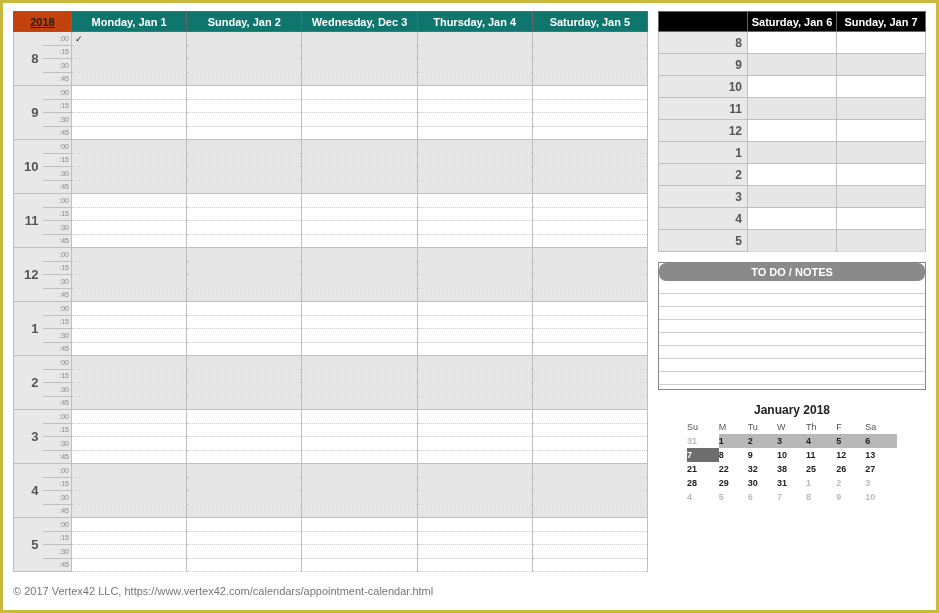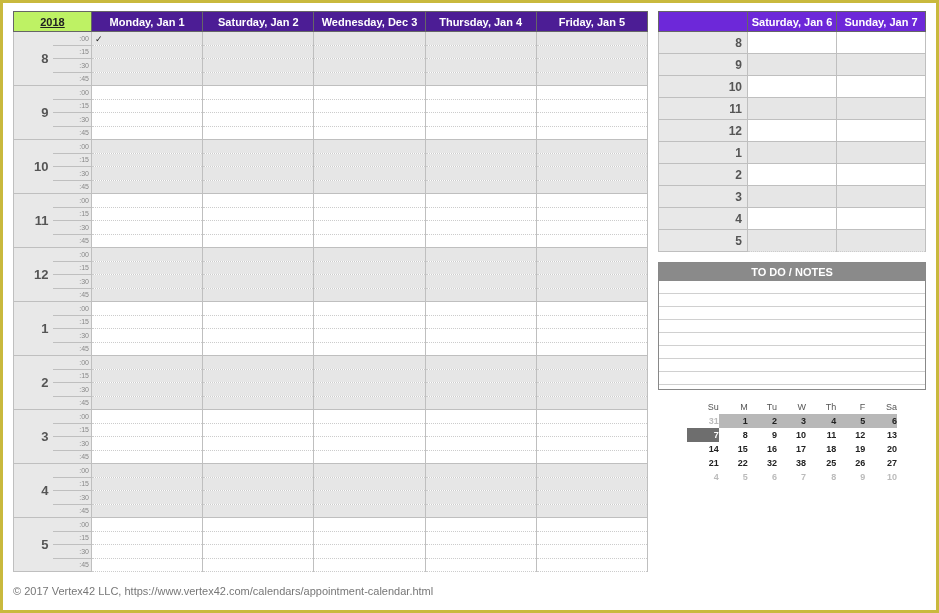--- a/index.html
+++ b/index.html
@@ -18,31 +18,31 @@
   .left-panel { flex: 0 0 635px; }
   .right-panel { flex: 1; display: flex; flex-direction: column; gap: 10px; }
 
   
   table.week {
     width: 100%;
     border-collapse: collapse;
     table-layout: fixed;
   }
   table.week th {
-    background: #4c1d95;
+    background: #0f766e;
     color: #fff;
     font-weight: bold;
     font-size: 11px;
     border: 1px solid #666;
     height: 20px;
   }
   table.week th.year {
-    background: #bef264;
+    background: #c2410c;
     color: #222;
-    width: 78px;
+    width: 58px;
     text-decoration: underline;
   }
   table.week td {
     border: 1px solid #bfbfbf;
     height: 13.5px;
     padding: 0;
     position: relative;
   }
   table.week td.hour {
     width: 38px;
@@ -67,51 +67,51 @@
   table.week td.slot {
     border-bottom: 1px dotted #ccc;
     border-top: none;
   }
   table.week tr.row-top td.slot { border-top: 1px solid #bfbfbf; }
   .check { font-size: 9px; padding-left: 3px; }
 
   
   table.weekend { width:100%; border-collapse: collapse; table-layout: fixed; }
   table.weekend th {
-    background: #6d28d9; color:#fff; font-weight:bold;
+    background: #000000; color:#fff; font-weight:bold;
     font-size:11px; border:1px solid #666; height:20px;
   }
   table.weekend td {
     border:1px solid #bfbfbf; height:22px;
   }
   table.weekend td.hr {
     width:34px; text-align:right; padding-right:5px;
     font-weight:bold; font-size:12px; background:#e8e8e8; color:#555;
   }
   table.weekend td.cell { border-bottom:1px dotted #ccc; }
   table.weekend tr.sh td.cell { background:#e6e6e6; }
 
   
   .todo {
     border: 1px solid #888;
   }
   .todo-hdr {
     background:#8a8a8a; color:#fff; text-align:center;
-    font-weight:bold; font-size:11px; padding:3px 0;
+    font-weight:bold; font-size:11px; padding:3px 0;border-radius:7px;
   }
   .todo-body {
     height: 108px;
     background-image: repeating-linear-gradient(
       to bottom, #fff 0, #fff 12px, #d0d0d0 12px, #d0d0d0 13px);
   }
 
   
   .mini { font-size:10px; width: 210px; margin: 0 auto; }
   .mini-title { text-align:center; font-weight:bold; font-size:12px; padding:3px 0;}
-  table.mini-cal { width:100%; border-collapse:collapse; text-align:right;}
+  table.mini-cal { width:100%; border-collapse:collapse; text-align:left;}
   table.mini-cal th { font-weight:normal; color:#555; padding:2px 0; font-size:9px;}
   table.mini-cal td { padding:2px 0; font-size:9px;font-weight:bold;}
   table.mini-cal td.other { color:#bbb; }
   table.mini-cal td.hl { background:#b8b8b8; font-weight:bold;}
   table.mini-cal td.hl-dark { background:#6e6e6e; color:#fff; font-weight:bold;}
 
   
   .footer {
     font-size: 11px; color:#777; padding-top:4px;
   }
@@ -119,24 +119,24 @@
 </head>
 <body>
 
 <div class="layout">
   <div class="left-panel">
     <table class="week">
       <thead>
         <tr>
           <th class="year" colspan="2">2018</th>
           <th>Monday, Jan 1</th>
-          <th>Saturday, Jan 2</th>
+          <th>Sunday, Jan 2</th>
           <th>Wednesday, Dec 3</th>
           <th>Thursday, Jan 4</th>
-          <th>Friday, Jan 5</th>
+          <th>Saturday, Jan 5</th>
         </tr>
       </thead>
       <tbody id="week-body">
           <tr class="shade row-top">
             <td class="hour" rowspan="4">8</td>
             <td class="sub">:00</td>
             <td class="slot"><span class="check">✓</span></td>
             <td class="slot"></td>
             <td class="slot"></td>
             <td class="slot"></td>
@@ -531,20 +531,21 @@
           </tbody>
       </table>
     </div>
 
     <div class="todo">
       <div class="todo-hdr">TO DO  /  NOTES</div>
       <div class="todo-body"></div>
     </div>
 
     <div class="mini">
+      <div class="mini-title">January 2018</div>
       <table class="mini-cal">
         <thead>
             <tr id="mini-dow">
               <th>Su</th>
               <th>M</th>
               <th>Tu</th>
               <th>W</th>
               <th>Th</th>
               <th>F</th>
               <th>Sa</th>
@@ -563,38 +564,38 @@
             <tr>
               <td class="hl-dark">7</td>
               <td>8</td>
               <td>9</td>
               <td>10</td>
               <td>11</td>
               <td>12</td>
               <td>13</td>
             </tr>
             <tr>
-              <td>14</td>
-              <td>15</td>
-              <td>16</td>
-              <td>17</td>
-              <td>18</td>
-              <td>19</td>
-              <td>20</td>
-            </tr>
-            <tr>
               <td>21</td>
               <td>22</td>
               <td>32</td>
               <td>38</td>
               <td>25</td>
               <td>26</td>
               <td>27</td>
             </tr>
             <tr>
+              <td>28</td>
+              <td>29</td>
+              <td>30</td>
+              <td>31</td>
+              <td class="other">1</td>
+              <td class="other">2</td>
+              <td class="other">3</td>
+            </tr>
+            <tr>
               <td class="other">4</td>
               <td class="other">5</td>
               <td class="other">6</td>
               <td class="other">7</td>
               <td class="other">8</td>
               <td class="other">9</td>
               <td class="other">10</td>
             </tr>
           </tbody>
       </table>

